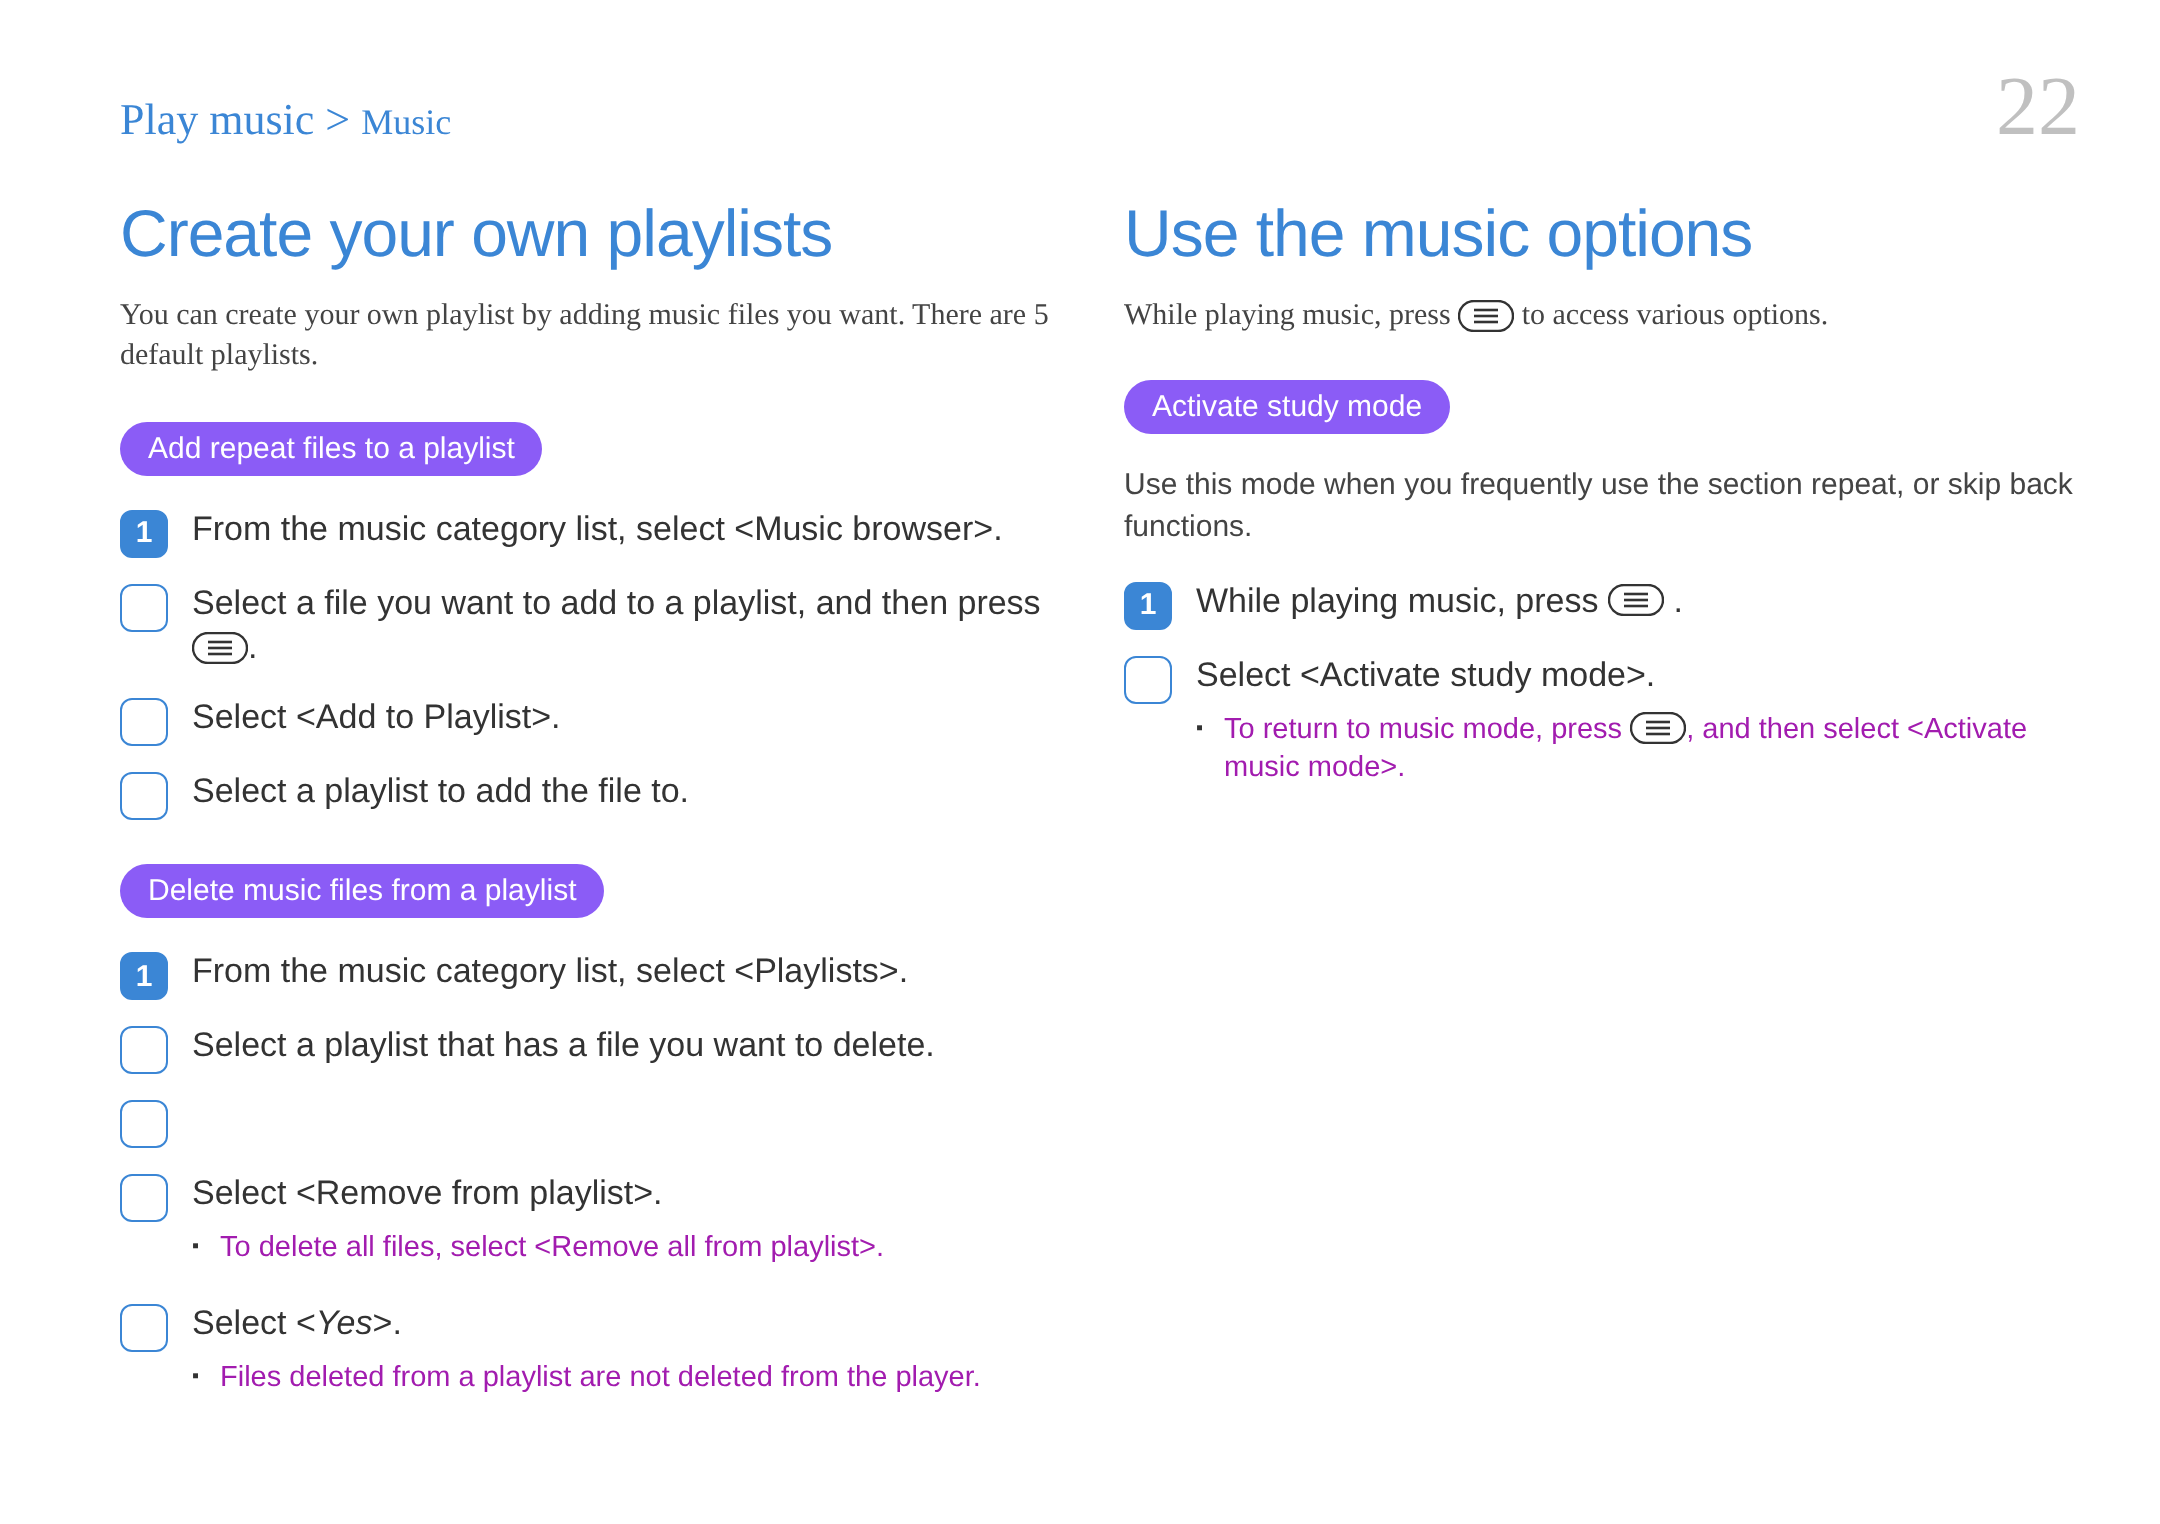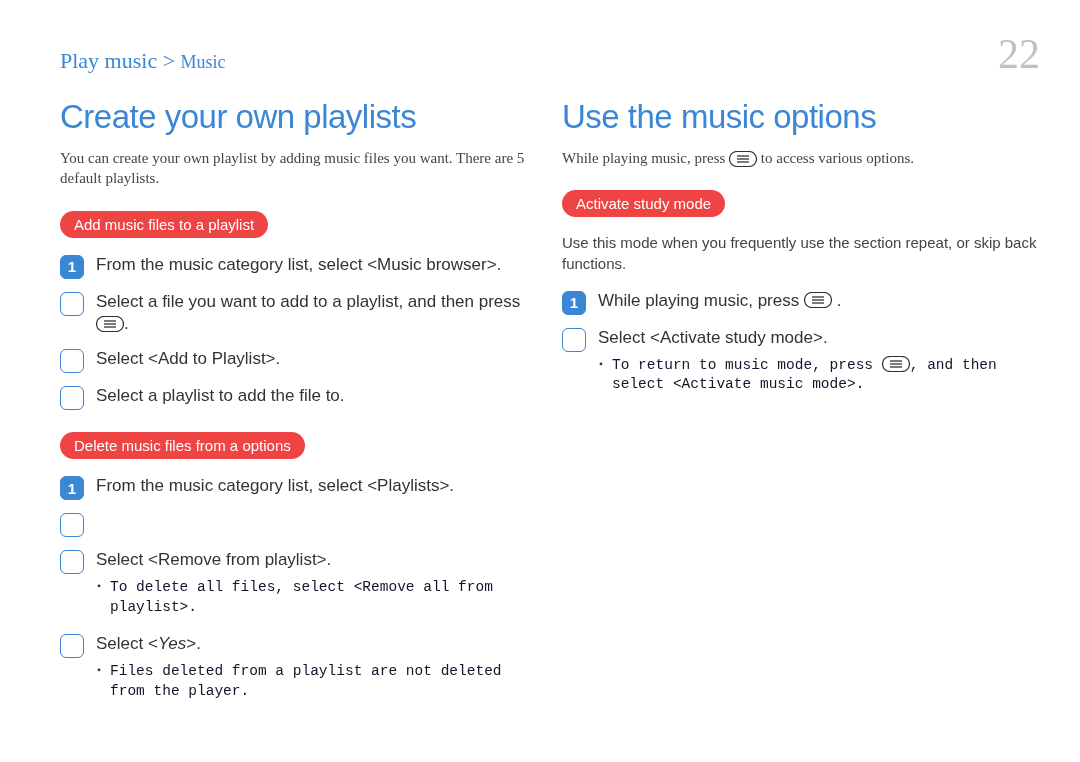--- a/index.html
+++ b/index.html
@@ -53,21 +53,21 @@
     }
     .intro {
       font-size: 15px;
       color: #444;
       line-height: 1.35;
       margin-bottom: 18px;
       font-family: Liberation Serif, serif;
     }
     .pill {
       display: inline-block;
-      background: #ef4444;
+      background: #8b5cf6;
       color: #fff;
       font-size: 15px;
       padding: 5px 14px;
       border-radius: 14px;
       margin-bottom: 16px;
       margin-top: 4px;
     }
     .step-list {
       list-style: none;
       margin-bottom: 18px;
@@ -105,26 +105,25 @@
     }
     .step-text .italic {
       font-style: italic;
     }
     .sub-bullets {
       list-style: none;
       margin-top: 6px;
     }
     .sub-bullets li {
       font-size: 14.5px;
-      color: #0f172a;
+      color: #a21caf;
       line-height: 1.35;
       padding-left: 14px;
       position: relative;
       margin-bottom: 4px;
-      font-family: Liberation Mono, monospace;
     }
     .sub-bullets li::before {
       content: "▪";
       position: absolute;
       left: 0;
       font-size: 10px;
       color: #333;
       top: 2px;
     }
     .menu-icon {
@@ -151,21 +150,21 @@
     <span>Play music</span><span> &gt; </span><span class="sub">Music</span>
   </div>
   <div class="page-number">22</div>
 </div>
 
 <div class="columns">
   <div class="col">
     <h1 class="col-heading">Create your own playlists</h1>
     <p class="intro">You can create your own playlist by adding music files you want. There are 5 default playlists.</p>
 
-    <div class="pill">Add music files to a playlist</div>
+    <div class="pill">Add repeat files to a playlist</div>
     <ul class="step-list" id="left-sec1-steps">
         <li class="step">
           <div class="step-marker filled">1</div>
           <div class="step-text">From the music category list, select &lt;Music browser&gt;.</div>
         </li>
         <li class="step">
           <div class="step-marker hollow"></div>
           <div class="step-text"><span>Select a file you want to add to a playlist, and then press </span><span class="menu-icon"><svg width="28" height="16" viewBox="0 0 28 16">
                 <rect x="0.5" y="0.5" width="27" height="15" rx="7.5" fill="none" stroke="#333" stroke-width="1.2"></rect>
                 <line x1="8" y1="5" x2="20" y2="5" stroke="#333" stroke-width="1.3"></line>
@@ -176,25 +175,29 @@
         <li class="step">
           <div class="step-marker hollow"></div>
           <div class="step-text">Select &lt;Add to Playlist&gt;.</div>
         </li>
         <li class="step">
           <div class="step-marker hollow"></div>
           <div class="step-text">Select a playlist to add the file to.</div>
         </li>
       </ul>
 
-    <div class="pill">Delete music files from a options</div>
+    <div class="pill">Delete music files from a playlist</div>
     <ul class="step-list" id="left-sec2-steps">
         <li class="step">
           <div class="step-marker filled">1</div>
           <div class="step-text">From the music category list, select &lt;Playlists&gt;.</div>
+        </li>
+        <li class="step">
+          <div class="step-marker hollow"></div>
+          <div class="step-text">Select a playlist that has a file you want to delete.</div>
         </li>
         <li class="step">
           <div class="step-marker hollow"></div>
         </li>
         <li class="step">
           <div class="step-marker hollow"></div>
           <div class="step-text">Select &lt;Remove from playlist&gt;.<ul class="sub-bullets">
               <li>To delete all files, select &lt;Remove all from playlist&gt;.</li>
             </ul></div>
         </li>

